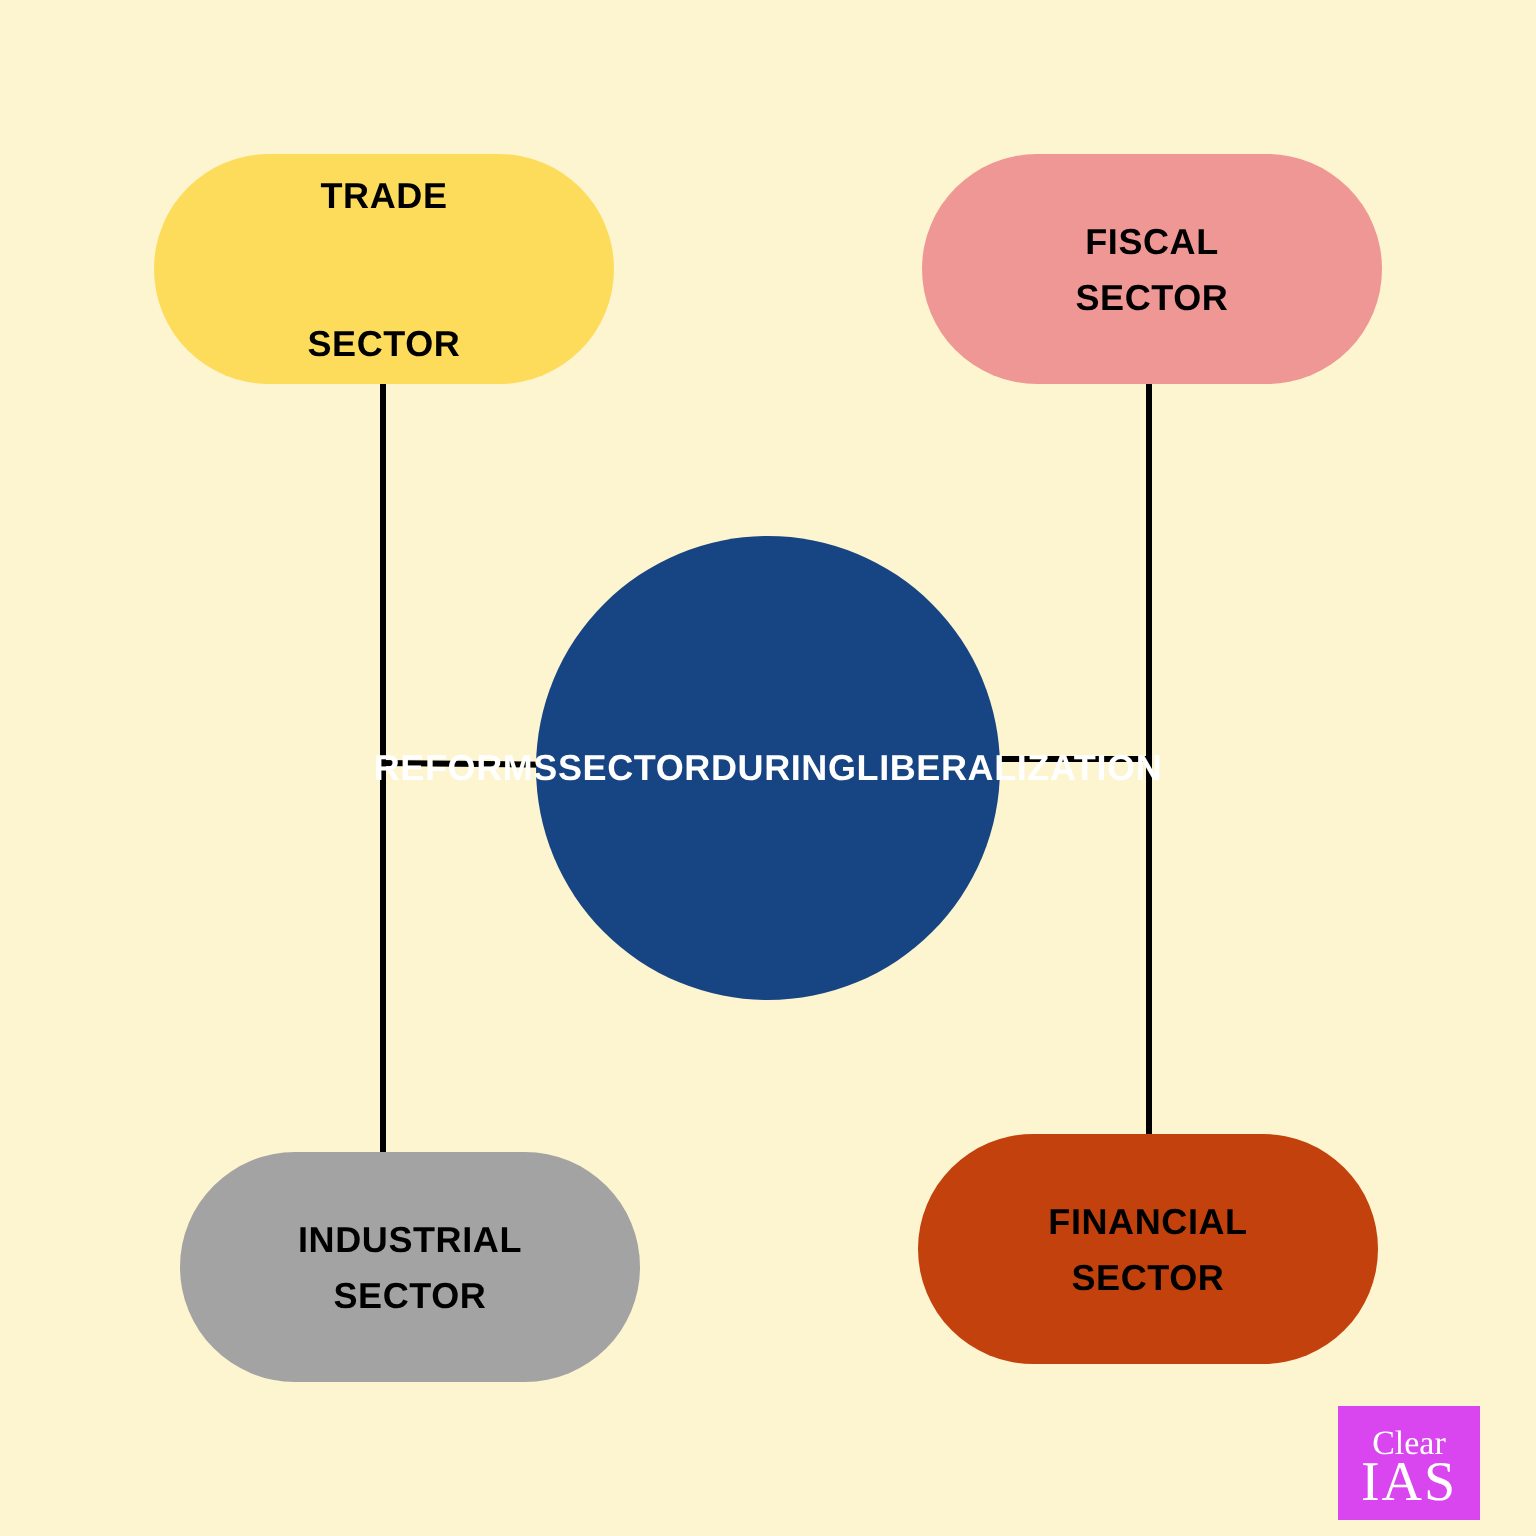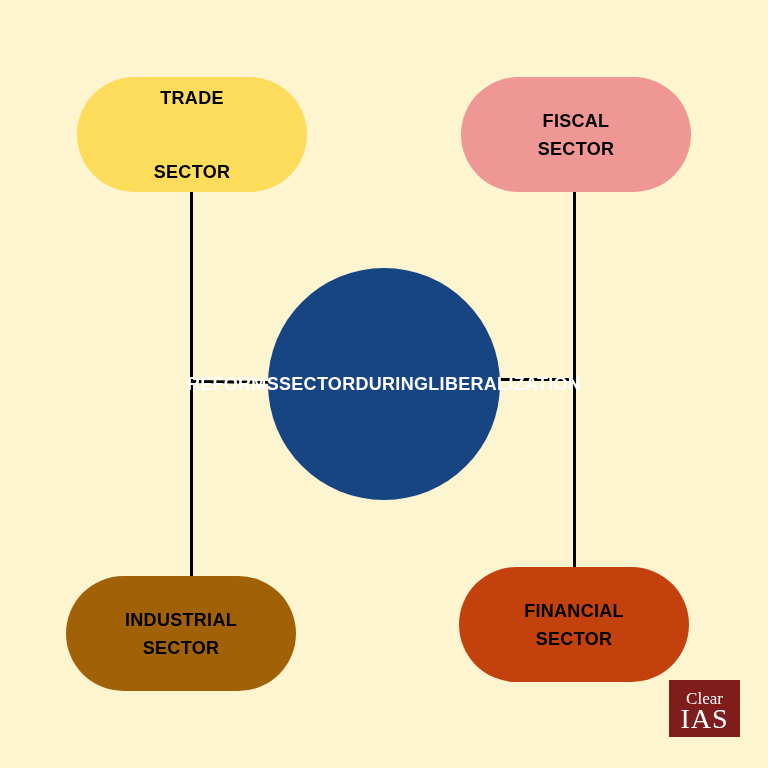--- a/index.html
+++ b/index.html
@@ -26,22 +26,22 @@
       background: #174482;
       color: #fff;
       display: flex; 
       align-items: center; justify-content: center;
       font-weight: bold; font-size: 18px; line-height: 28px;
       text-align: center;
       letter-spacing: 0.3px;
     }
     .logo {
       position: absolute;
-      left: 669px; top: 680px; width: 71px; height: 57px;
-      background: #7f1d1d;
+      left: 669px; top: 703px; width: 71px; height: 57px;
+      background: #d946ef;
       color: #fff;
       display: flex; flex-direction: column;
       align-items: center; justify-content: center;
       font-family: "Liberation Serif", serif;
       line-height: 20px;
     }
     .logo .l1 { font-size: 17px; }
     .logo .l2 { font-size: 28px; letter-spacing: 1px; }
   </style>
 </head>
@@ -55,21 +55,21 @@
 <div class="pill" style="left:77px; top:77px; width:230px; height:115px; border-radius:58px; background:#fddc5c;gap:46px;">
   <span>TRADE</span>
   <span>SECTOR</span>
 </div>
 
 <div class="pill" style="left:461px; top:77px; width:230px; height:115px; border-radius:58px; background:#ef9794;">
   <span>FISCAL</span>
   <span>SECTOR</span>
 </div>
 
-<div class="pill" style="left:66px; top:576px; width:230px; height:115px; border-radius:58px; background:#a16207;">
+<div class="pill" style="left:90px; top:576px; width:230px; height:115px; border-radius:58px; background:#a3a3a3;">
   <span>INDUSTRIAL</span>
   <span>SECTOR</span>
 </div>
 
 <div class="pill" style="left:459px; top:567px; width:230px; height:115px; border-radius:58px; background:#c2410c;">
   <span>FINANCIAL</span>
   <span>SECTOR</span>
 </div>
 
 <div class="center">

